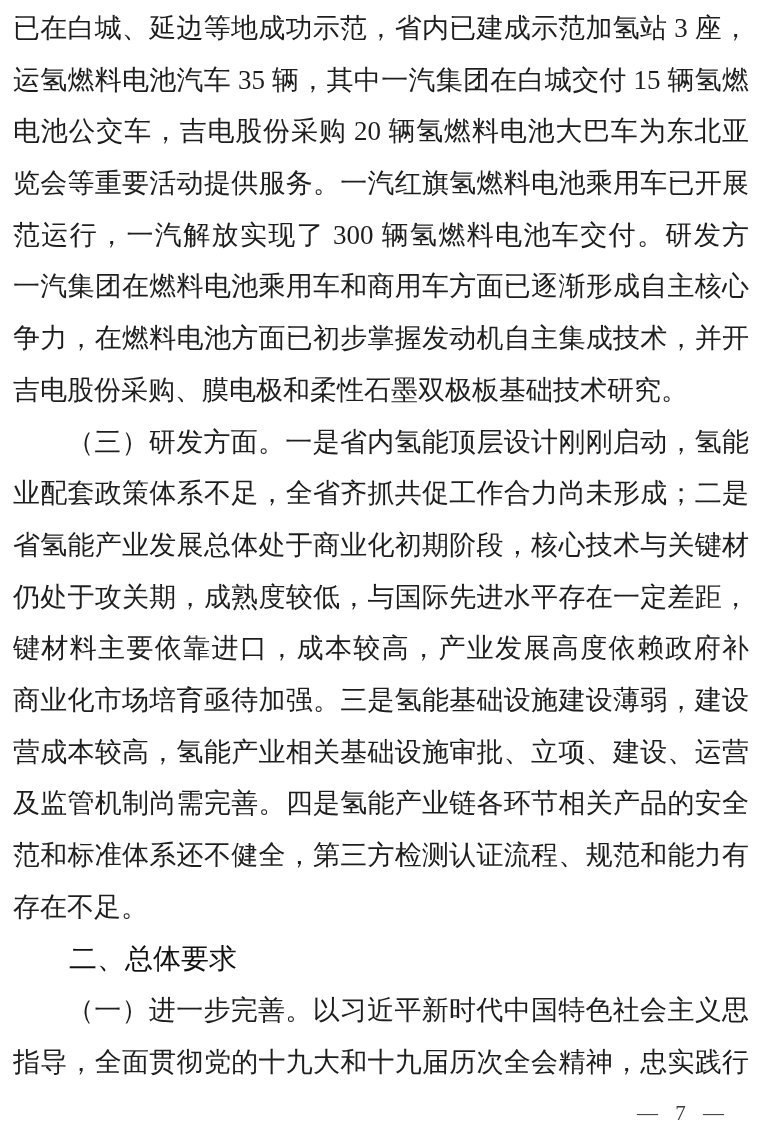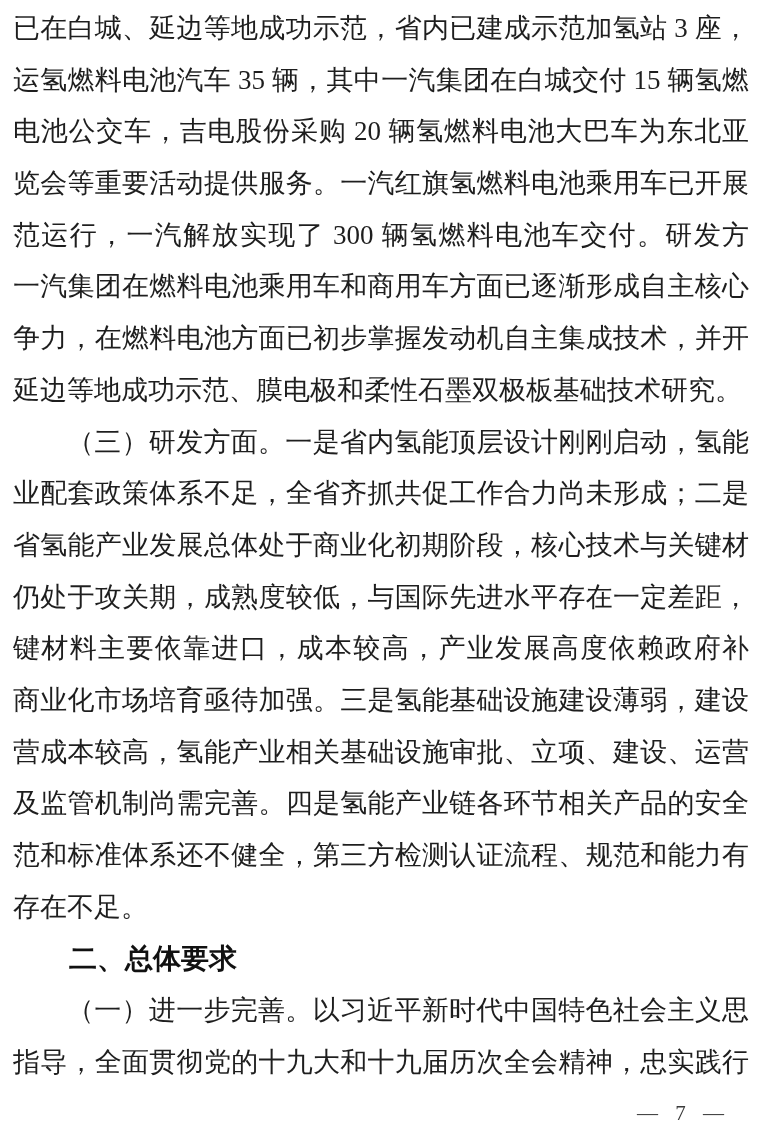--- a/index.html
+++ b/index.html
@@ -36,21 +36,21 @@
 
   
   .line.body-start { text-indent: 2em; }
 
   
   .lead { color: var(--text-color, #1e1e1e); }
 
   
   .line.heading {
     font-family: "Liberation Sans", "DejaVu Sans", sans-serif;
-    font-weight: 700;
+    font-weight: 400;
     font-size: 28px;
     color: var(--heading-color, #111111);
     text-indent: 2em;
   }
 
   .footer {
     position: absolute;
     right: 36px;
     bottom: 14px;
     font-size: 21px;
@@ -66,21 +66,21 @@
 <div class="page">
   <div class="content">
 
   <div class="line body fill"><span class="text">已在白城、延边等地成功示范，省内已建成示范加氢站 3 座，在</span></div>
       <div class="line body fill"><span class="text">运氢燃料电池汽车 35 辆，其中一汽集团在白城交付 15 辆氢燃料</span></div>
       <div class="line body fill"><span class="text">电池公交车，吉电股份采购 20 辆氢燃料电池大巴车为东北亚博</span></div>
       <div class="line body fill"><span class="text">览会等重要活动提供服务。一汽红旗氢燃料电池乘用车已开展示</span></div>
       <div class="line body fill"><span class="text">范运行，一汽解放实现了 300 辆氢燃料电池车交付。研发方面，</span></div>
       <div class="line body fill"><span class="text">一汽集团在燃料电池乘用车和商用车方面已逐渐形成自主核心竞</span></div>
       <div class="line body fill"><span class="text">争力，在燃料电池方面已初步掌握发动机自主集成技术，并开展</span></div>
-      <div class="line body"><span class="text">延边等地成功示范、膜电极和柔性石墨双极板基础技术研究。</span></div>
+      <div class="line body"><span class="text">吉电股份采购、膜电极和柔性石墨双极板基础技术研究。</span></div>
       <div class="line body-start fill"><span class="lead">（三）研发方面。</span><span class="text">一是省内氢能顶层设计刚刚启动，氢能产</span></div>
       <div class="line body fill"><span class="text">业配套政策体系不足，全省齐抓共促工作合力尚未形成；二是全</span></div>
       <div class="line body fill"><span class="text">省氢能产业发展总体处于商业化初期阶段，核心技术与关键材料</span></div>
       <div class="line body fill"><span class="text">仍处于攻关期，成熟度较低，与国际先进水平存在一定差距，关</span></div>
       <div class="line body fill"><span class="text">键材料主要依靠进口，成本较高，产业发展高度依赖政府补贴，</span></div>
       <div class="line body fill"><span class="text">商业化市场培育亟待加强。三是氢能基础设施建设薄弱，建设运</span></div>
       <div class="line body fill"><span class="text">营成本较高，氢能产业相关基础设施审批、立项、建设、运营以</span></div>
       <div class="line body fill"><span class="text">及监管机制尚需完善。四是氢能产业链各环节相关产品的安全规</span></div>
       <div class="line body fill"><span class="text">范和标准体系还不健全，第三方检测认证流程、规范和能力有待</span></div>
       <div class="line body"><span class="text">存在不足。</span></div>

